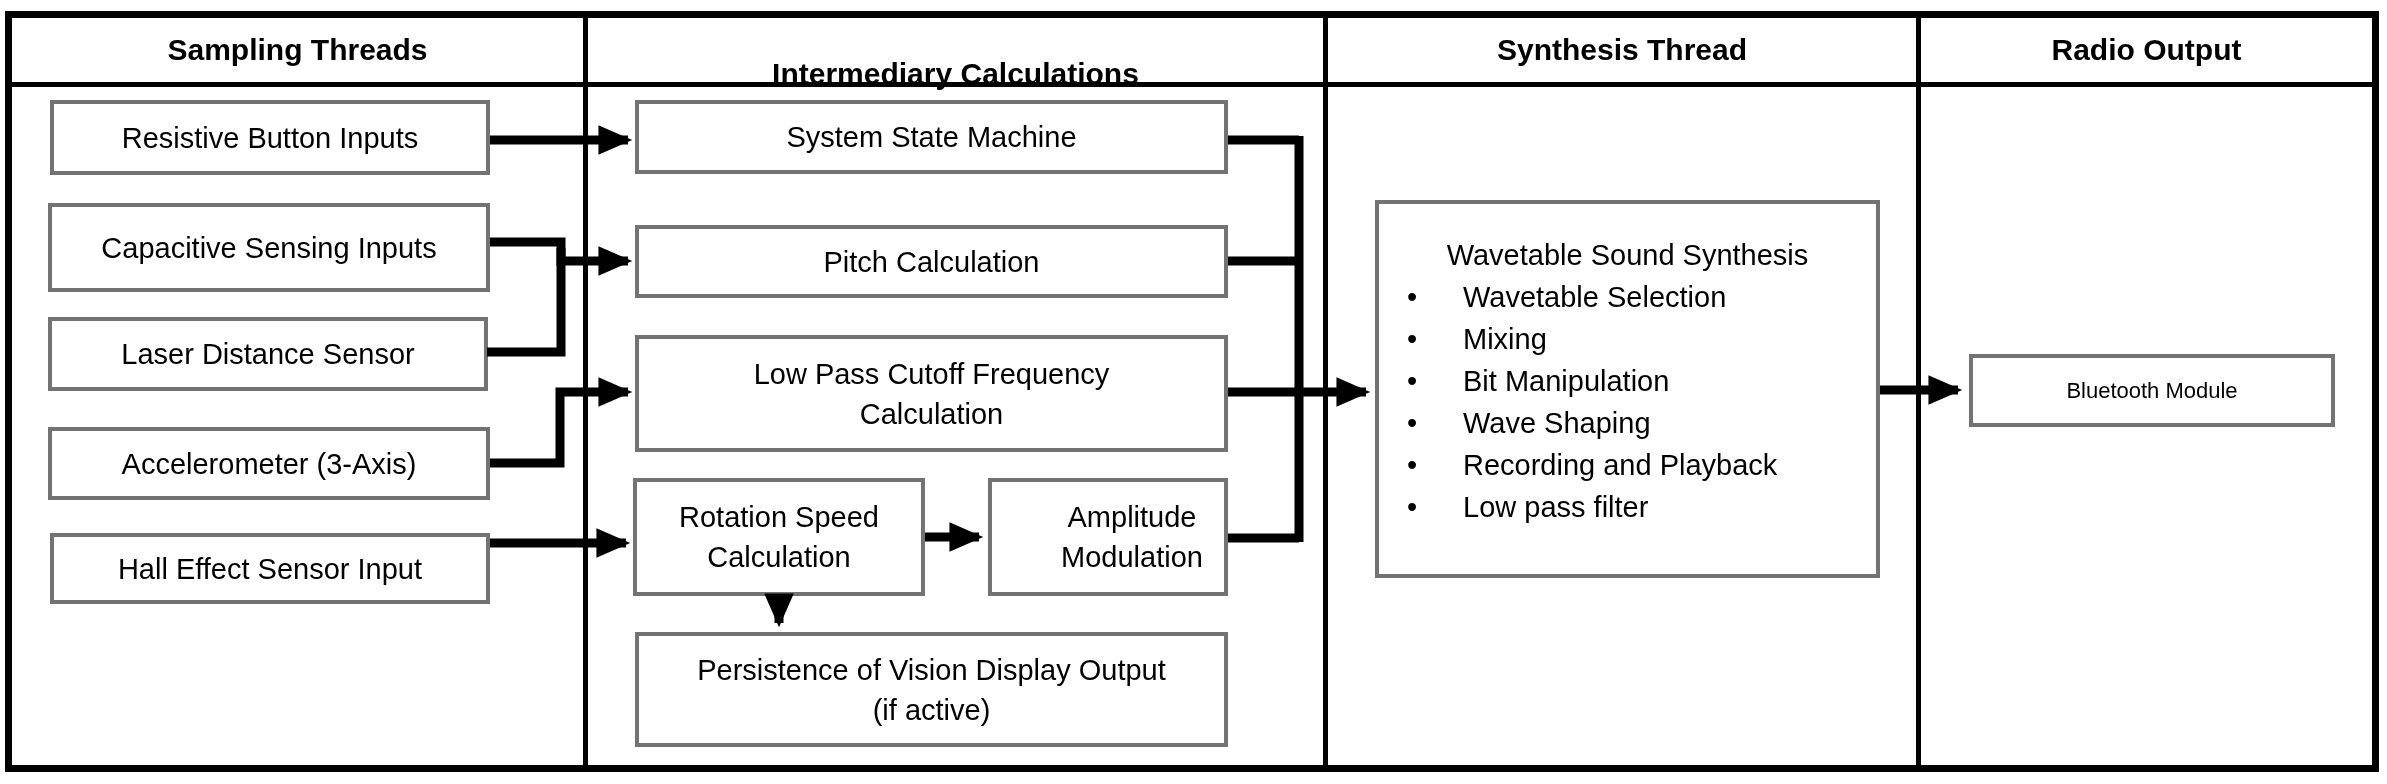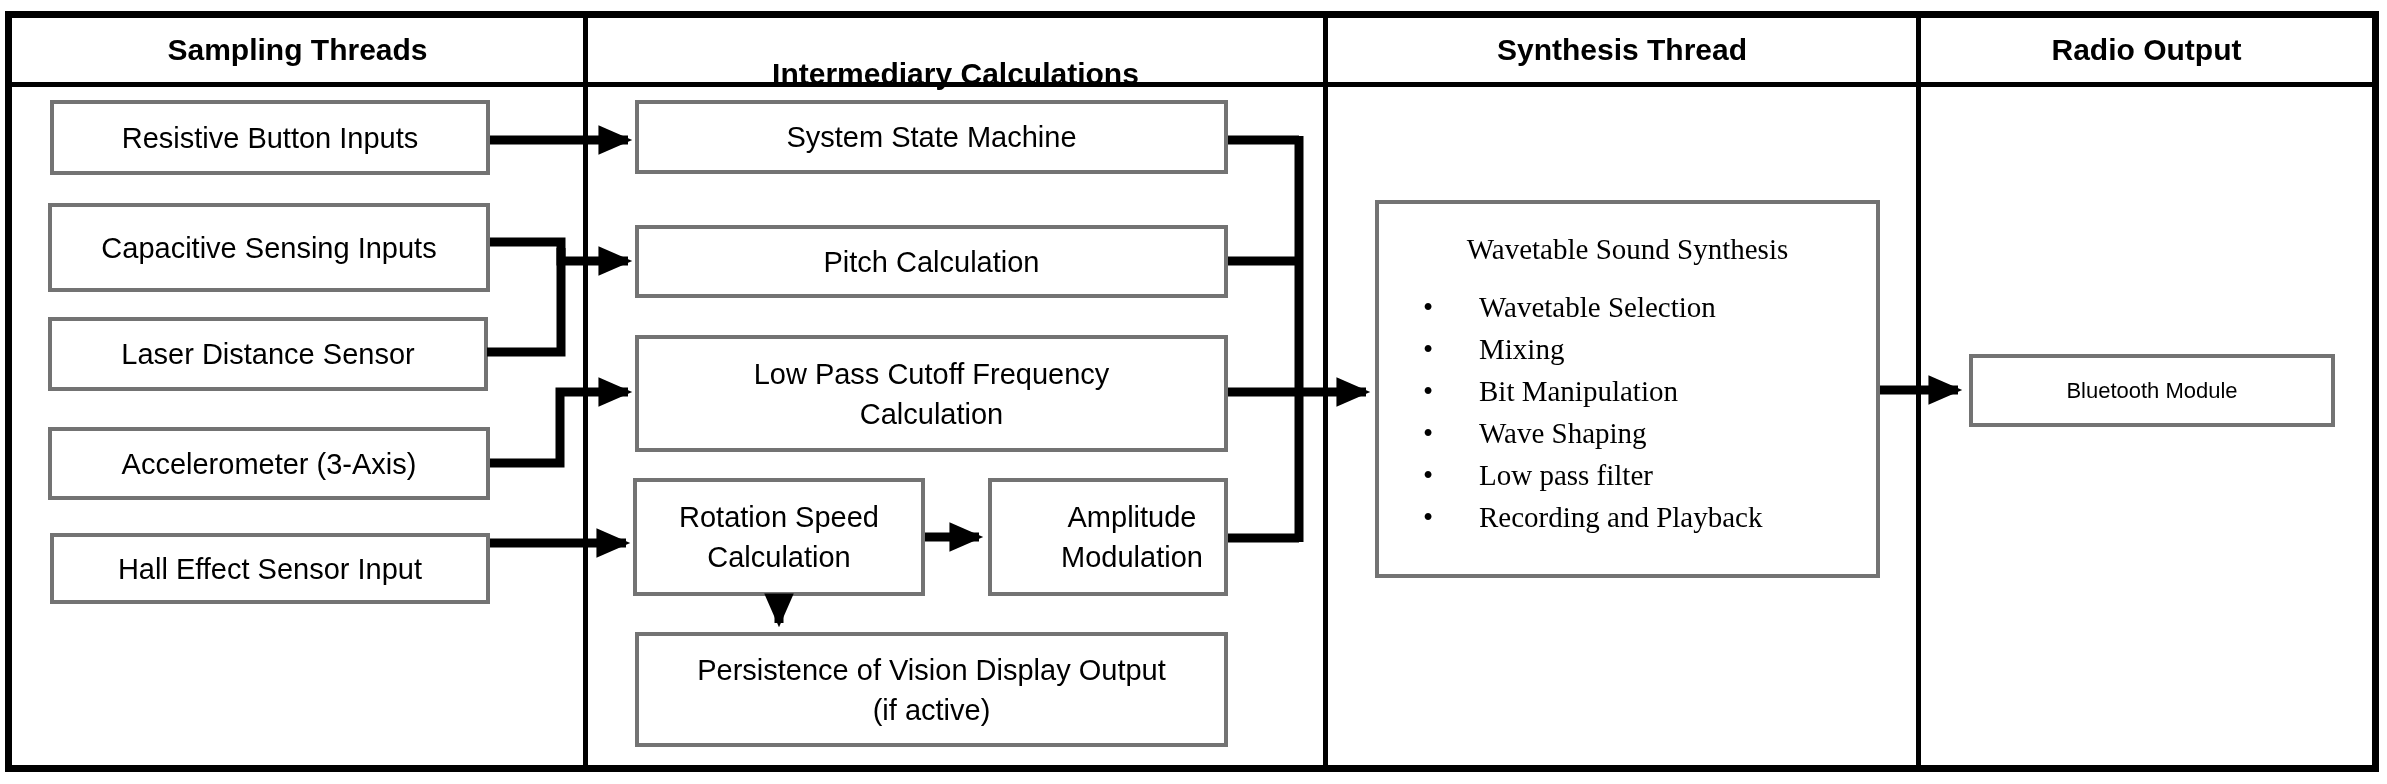--- a/index.html
+++ b/index.html
@@ -36,24 +36,24 @@
   .b-hall{left:50px;top:533px;width:440px;height:71px;}
   .b-ssm{left:635px;top:100px;width:593px;height:74px;}
   .b-pitch{left:635px;top:225px;width:593px;height:73px;}
   .b-lowpass{left:635px;top:335px;width:593px;height:117px;}
   .b-rotation{left:633px;top:478px;width:292px;height:118px;}
   .b-amplitude{left:988px;top:478px;width:240px;height:118px;padding-left:48px;}
   .b-persistence{left:635px;top:632px;width:593px;height:115px;}
   .b-bluetooth{left:1969px;top:354px;width:366px;height:73px;font-size:22px;}
   .b-wavetable{
     left:1375px;top:200px;width:505px;height:378px;
-    display:block;padding-top:24px;font-family:Liberation Serif, serif;
+    display:block;padding-top:30px;
   }
   .wt-title{text-align:center;font-size:29px;line-height:42px;}
-  .wt-list{list-style:none;margin:16px;padding:0;text-align:left;}
+  .wt-list{list-style:none;margin:0;padding:0;text-align:left;}
   .wt-list li{
     position:relative;font-size:29px;line-height:42px;padding-left:84px;
   }
   .wt-list li::before{
     content:"\2022";position:absolute;left:28px;top:0;
   }
   .lines{position:absolute;left:0;top:0;width:2387px;height:784px;pointer-events:none;}
   .lines path, .lines line{stroke:#000;stroke-width:9;fill:none;}
 </style>
 </head>
@@ -104,22 +104,22 @@
   </div>
 </div>
 
 <div class="node b-wavetable">
   <div class="wt-title">Wavetable Sound Synthesis</div>
   <ul class="wt-list">
     <li>Wavetable Selection</li>
     <li>Mixing</li>
     <li>Bit Manipulation</li>
     <li>Wave Shaping</li>
+    <li>Recording and Playback</li>
     <li>Low pass filter</li>
-    <li>Recording and Playback</li>
   </ul>
 </div>
 
 <div class="node b-bluetooth">Bluetooth Module</div>
 
 <svg class="lines" xmlns="http://www.w3.org/2000/svg" viewBox="0 0 2387 784">
   <defs>
     <marker id="ah" viewBox="0 0 36 36" refX="30" refY="18" markerWidth="38" markerHeight="38" orient="auto" markerUnits="userSpaceOnUse">
       <path d="M2,4 L34,18 L2,32 Z" style="fill:#000;stroke:none;"></path>
     </marker>

